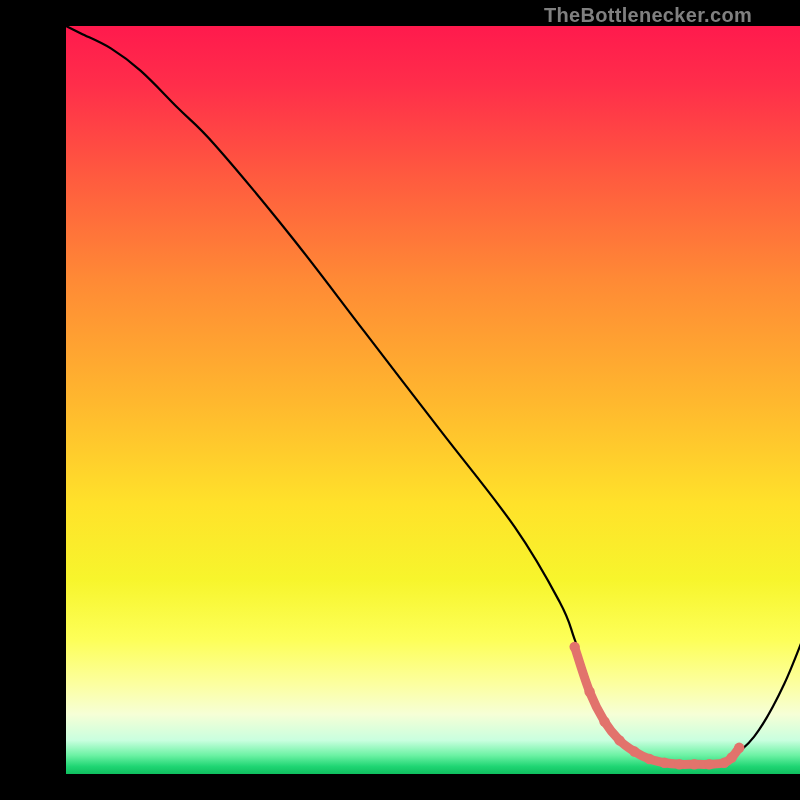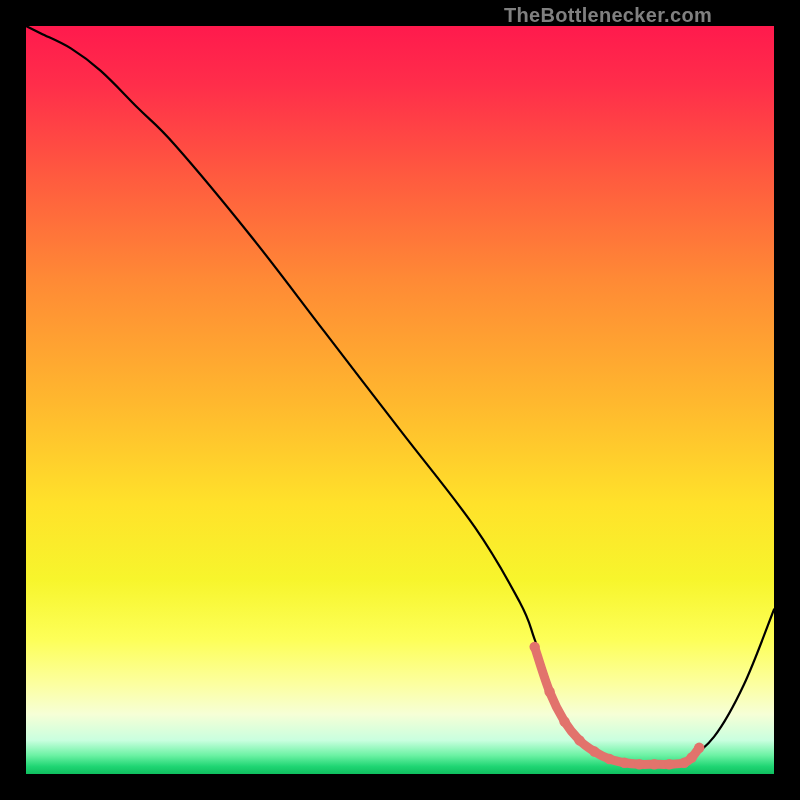--- a/index.html
+++ b/index.html
@@ -8,20 +8,21 @@
     width: 800px;
     height: 800px;
     background: #000000;
     overflow: hidden;
   }
   .container {
     position: relative;
     width: 724px;
     height: 800px;
     background: #000000;
+    margin-left: 40px;
   }
   .attribution {
     position: absolute;
     top: 4px;
     right: 12px;
     font-family: Arial, Helvetica, sans-serif;
     font-size: 20px;
     font-weight: 600;
     color: #808080;
     letter-spacing: 0.3px;

